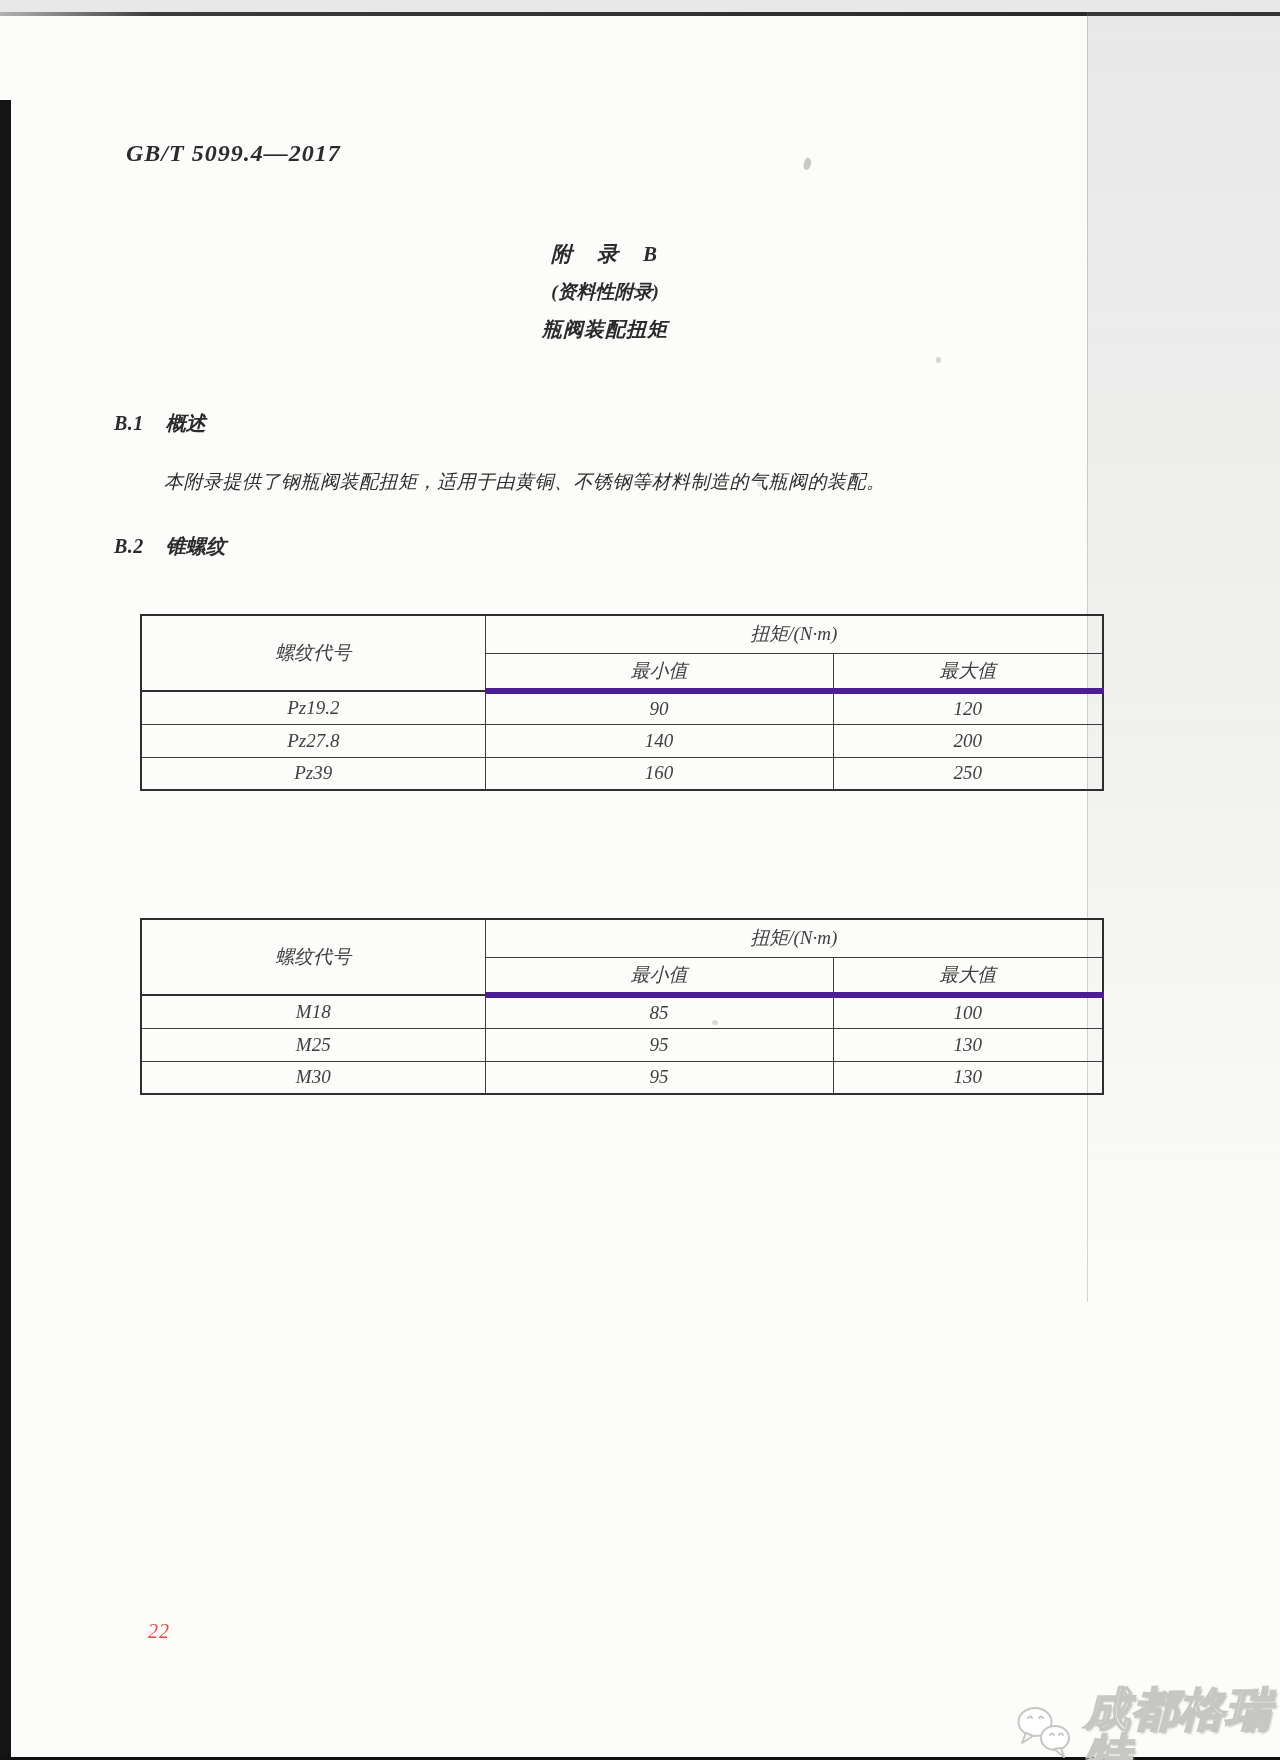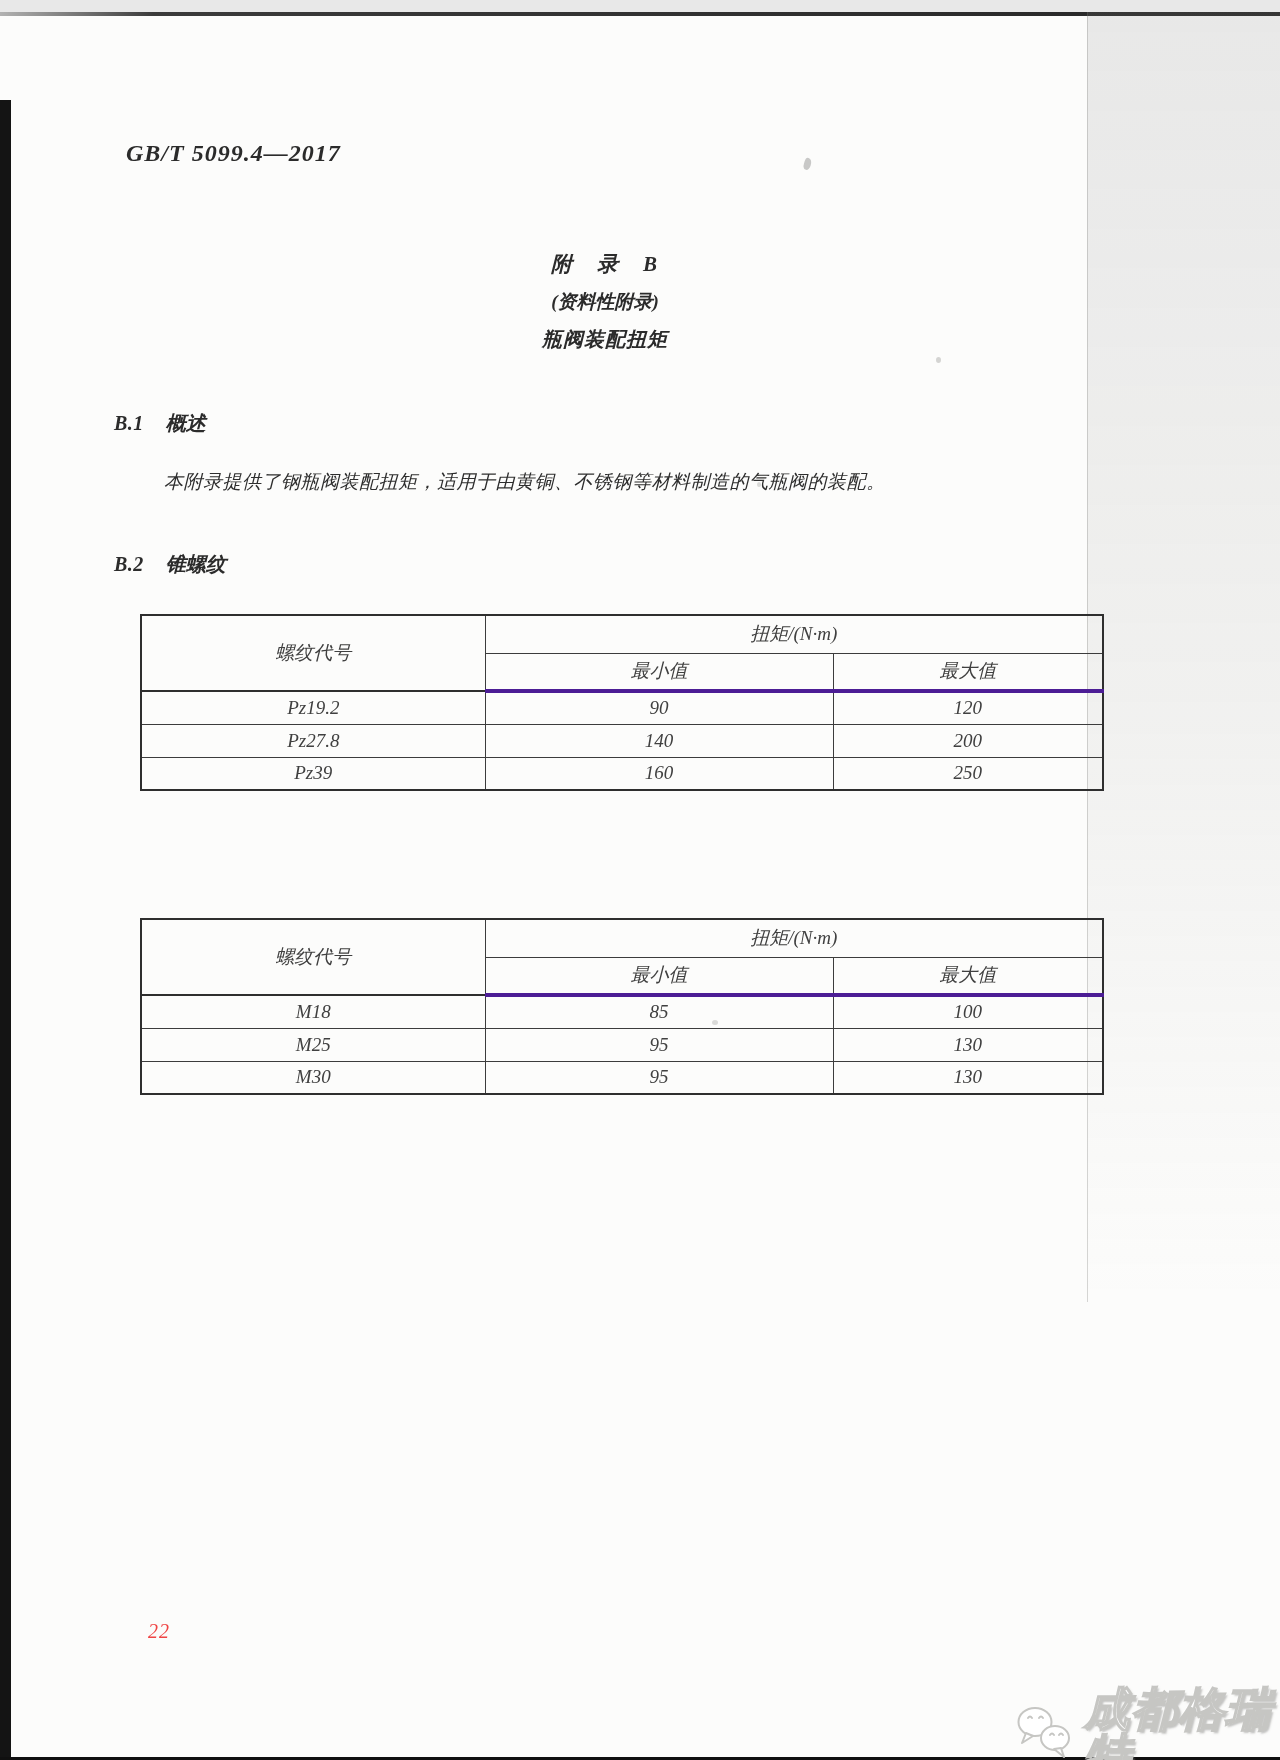--- a/index.html
+++ b/index.html
@@ -44,35 +44,35 @@
 
   
   .abs { position: absolute; }
 
   .doc-number {
     left: 126px; top: 128px;
     font-size: 24px; font-weight: bold; letter-spacing: 1px; color: #2b2b2b;
   }
 
   .appendix-head {
-    left: 124px; top: 238px; width: 962px;
+    left: 124px; top: 228px; width: 962px;
     text-align: center; color: #2b2b2b;
   }
   .appendix-head .ttl  { font-size: 21px; font-weight: bold; letter-spacing: 2px; }
   .appendix-head .note { font-size: 19px; font-weight: bold; margin-top: 11px; }
   .appendix-head .subj { font-size: 20px; font-weight: bold; margin-top: 11px; letter-spacing: 1px; }
 
   .sec-head {
     left: 114px; width: 962px;
     font-size: 20px; font-weight: bold; color: #2b2b2b;
     display: flex; align-items: baseline;
   }
   .sec-head .sec-id { margin-right: 22px; letter-spacing: 0.5px; }
   .sec-head.h-b1 { top: 398px; }
-  .sec-head.h-b2 { top: 539px; align-items: center; }
+  .sec-head.h-b2 { top: 521px; align-items: center; }
   .sec-head.h-b3 { top: 826px; }
 
   .body-par {
     left: 124px; top: 456px; width: 944px;
     font-size: 19px; line-height: 27px; color: #2e2e2e;
     text-indent: 40px; letter-spacing: 0.5px;
   }
 
   table.torque-table {
     position: absolute; left: 140px; width: 962px;
@@ -84,21 +84,21 @@
   table.torque-table.t2 { top: 906px; }
   .torque-table col.c1 { width: 344px; }
   .torque-table col.c2 { width: 348px; }
   .torque-table col.c3 { width: 270px; }
   .torque-table td {
     border: 1px solid #3c3c3c;
     text-align: center; vertical-align: middle;
     font-weight: normal;
   }
   .torque-table tr.h1 td { height: 38px; }
-  .torque-table tr.h2 td { height: 38px; border-bottom: 4px solid #4c1d95; }
+  .torque-table tr.h2 td { height: 38px; border-bottom: 6px solid #4c1d95; }
   .torque-table td.thread-h { border-bottom: 2px solid #2e2e2e; }
   .torque-table tr.datarow td { height: 33px; }
 
   .page-number {
     left: 148px; top: 1608px;
     font-size: 20px; color: #ef4444; letter-spacing: 1px;
   }
 
   
   .watermark {

